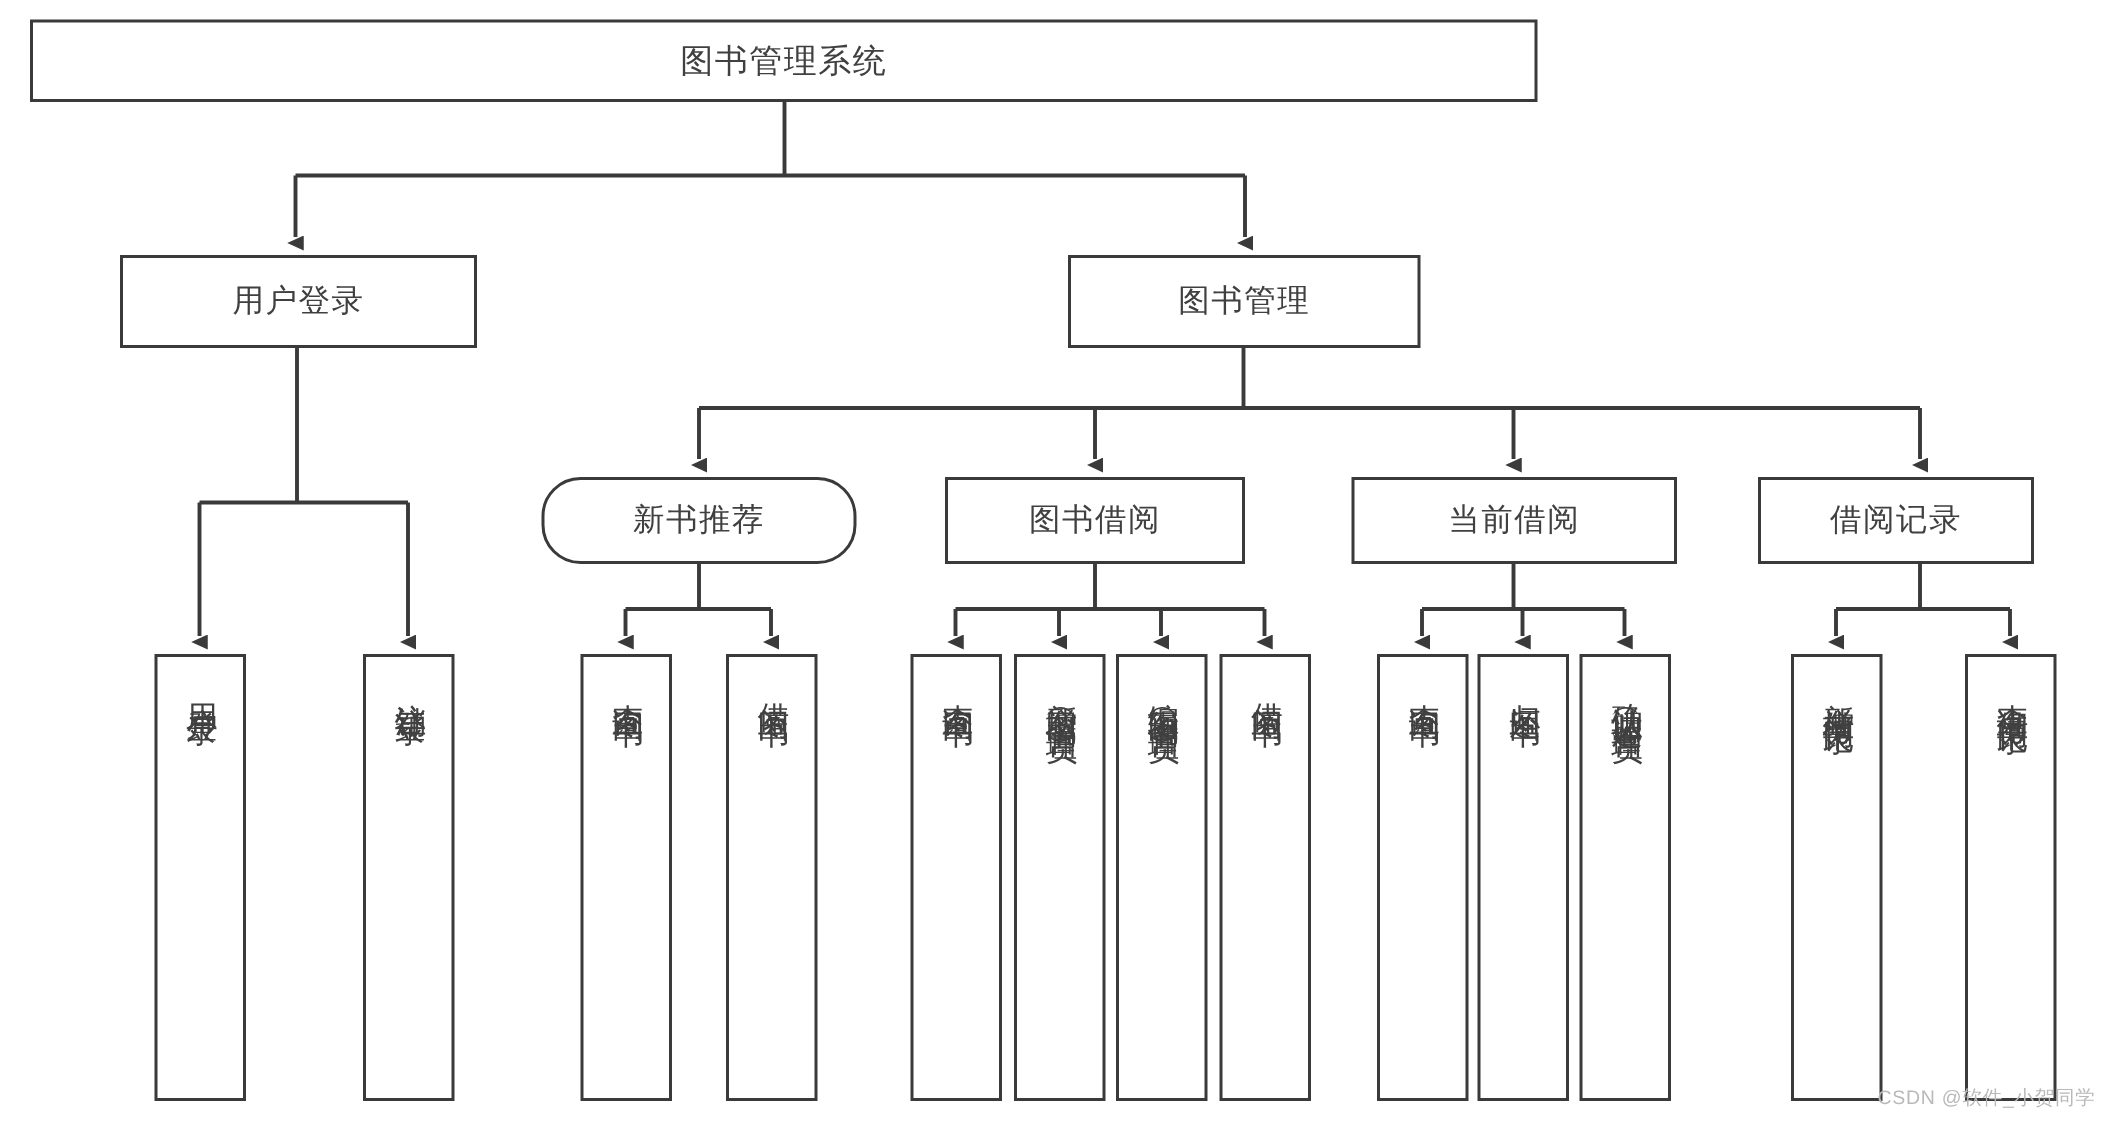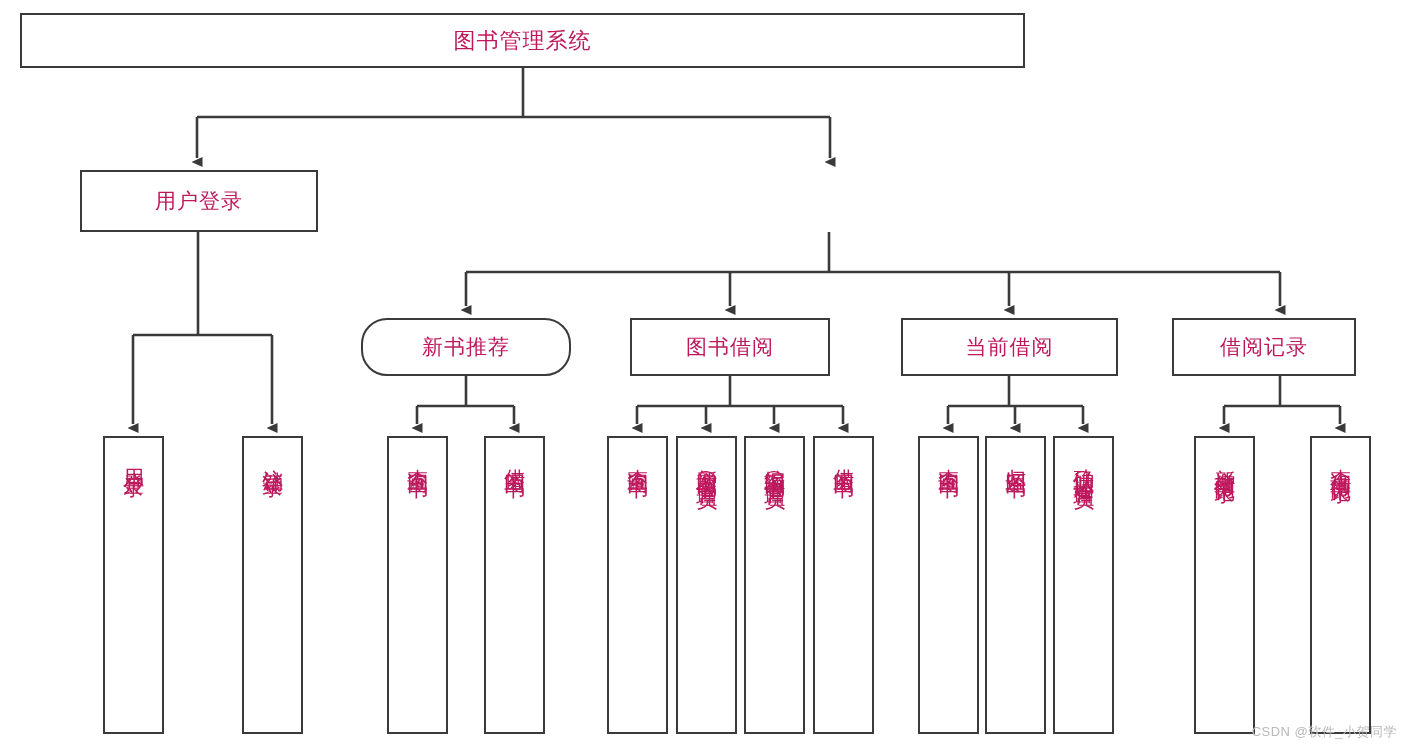--- a/index.html
+++ b/index.html
@@ -26,21 +26,21 @@
     display:flex;
     align-items:center;
     justify-content:center;
     color:#2b2b2b;
   }
   .node .label{
     font-size:21px;
     line-height:1.18;
     letter-spacing:1px;
     white-space:nowrap;
-    color:#be185d;
+    color:#404040;
   }
   .node.root .label{font-size:22px;}
   .node.lvl1 .label{font-size:21px;}
   .node.lvl2 .label{font-size:21px;}
   
   .node.leaf{
     align-items:flex-start;
     justify-content:center;
     padding-top:14px;
   }
@@ -118,20 +118,23 @@
     </g>
   </svg>
 
   <div class="node root" style="left:20px;top:13px;width:1005px;height:55px;">
     <span class="label">图书管理系统</span>
   </div>
 
   <div class="node lvl1" style="left:80px;top:170px;width:238px;height:62px;">
     <span class="label">用户登录</span>
   </div>
+  <div class="node lvl1" style="left:712px;top:170px;width:235px;height:62px;">
+    <span class="label">图书管理</span>
+  </div>
 
   <div class="node lvl2" style="left:361px;top:318px;width:210px;height:58px;border-radius:26px;">
     <span class="label">新书推荐</span>
   </div>
   <div class="node lvl2" style="left:901px;top:318px;width:217px;height:58px;">
     <span class="label">当前借阅</span>
   </div>
   <div class="node lvl2" style="left:630px;top:318px;width:200px;height:58px;">
     <span class="label">图书借阅</span>
   </div>

